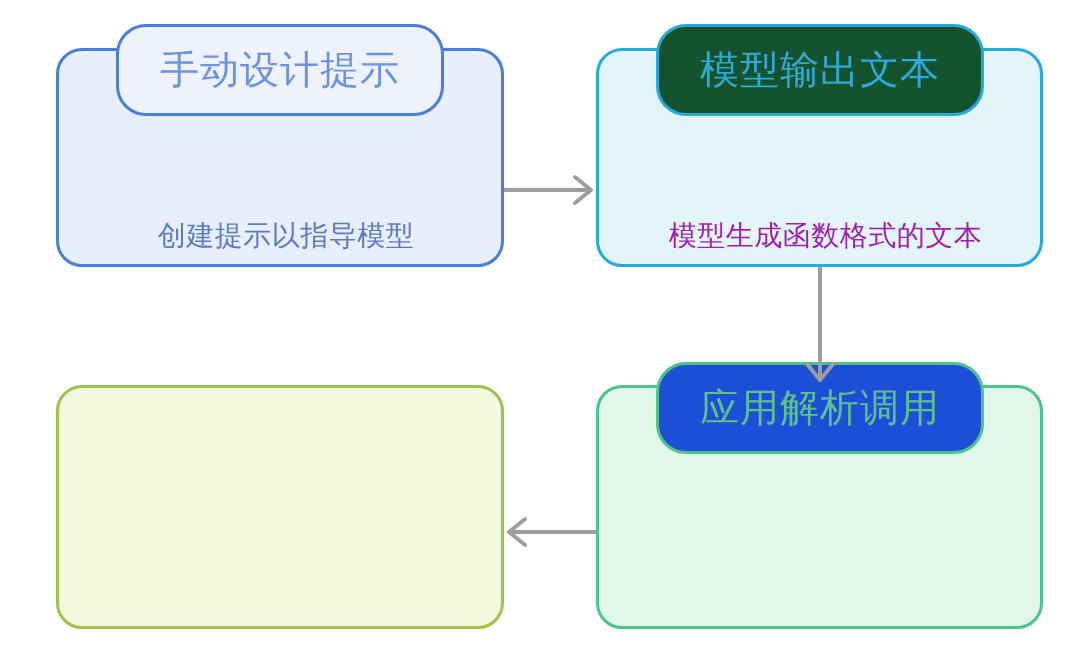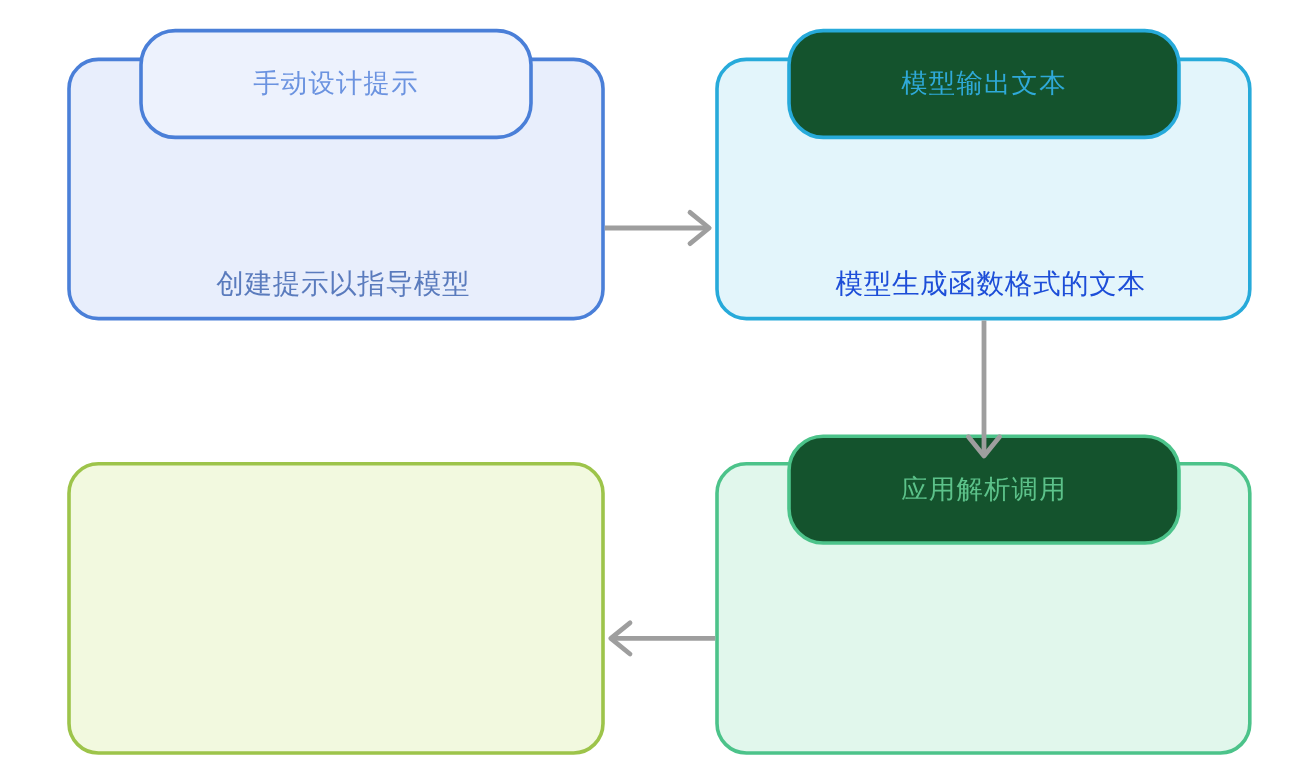--- a/index.html
+++ b/index.html
@@ -24,39 +24,39 @@
     box-sizing: border-box;
     border-width: 3px;
     border-style: solid;
     border-radius: 26px;
   }
   .card-text {
     position: absolute;
     left: 12px;
     right: 0;
     text-align: center;
-    font-size: 23px;
+    font-size: 28px;
     line-height: 34px;
     letter-spacing: 0.5px;
     white-space: pre-line;
   }
 
   
   .pill {
     position: absolute;
     box-sizing: border-box;
     border-width: 3px;
     border-style: solid;
     border-radius: 30px;
     display: flex;
     align-items: center;
     justify-content: center;
   }
   .pill-text {
-    font-size: 22px;
+    font-size: 39px;
     line-height: 34px;
     letter-spacing: 1px;
     font-weight: 400;
   }
 
   
   .arrow-svg {
     position: absolute;
     overflow: visible;
   }
@@ -91,30 +91,30 @@
 <div id="canvas" style="background: rgb(255, 255, 255);">
 
   <div class="card" id="card-1" style="border-color: rgb(74, 127, 216); background: rgb(232, 238, 252);">
     <div class="card-text" id="text-1" style="color: rgb(90, 123, 189);">创建提示以指导模型</div>
   </div>
   <div class="pill" id="pill-1" style="border-color: rgb(74, 127, 216); background: rgb(237, 242, 253);">
     <span class="pill-text" style="color: rgb(107, 147, 224);">手动设计提示</span>
   </div>
 
   <div class="card" id="card-2" style="border-color: rgb(39, 170, 218); background: rgb(227, 245, 251);">
-    <div class="card-text" id="text-2" style="color: #1d4ed8;">模型生成函数格式的文本</div>
+    <div class="card-text" id="text-2" style="color: #a21caf;">模型生成函数格式的文本</div>
   </div>
   <div class="pill" id="pill-2" style="border-color: rgb(39, 170, 218); background: #14532d;">
     <span class="pill-text" style="color: rgb(47, 169, 216);">模型输出文本</span>
   </div>
 
   <div class="card" id="card-3" style="border-color: rgb(76, 195, 138); background: rgb(225, 247, 236);">
     
   </div>
-  <div class="pill" id="pill-3" style="border-color: rgb(76, 195, 138); background: #14532d;">
+  <div class="pill" id="pill-3" style="border-color: rgb(76, 195, 138); background: #1d4ed8;">
     <span class="pill-text" style="color: rgb(92, 194, 138);">应用解析调用</span>
   </div>
 
   <div class="card" id="card-4" style="border-color: rgb(157, 196, 74); background: rgb(242, 249, 223);">
     
   </div>
 
   <svg class="arrow-svg" id="arrow-1" viewBox="0 0 92 40">
     <g id="arrow-1-g" fill="none" stroke-width="4" stroke-linecap="butt" stroke-linejoin="miter" stroke="#9e9e9e">
       <path d="M 0 20 L 86 20"></path>

